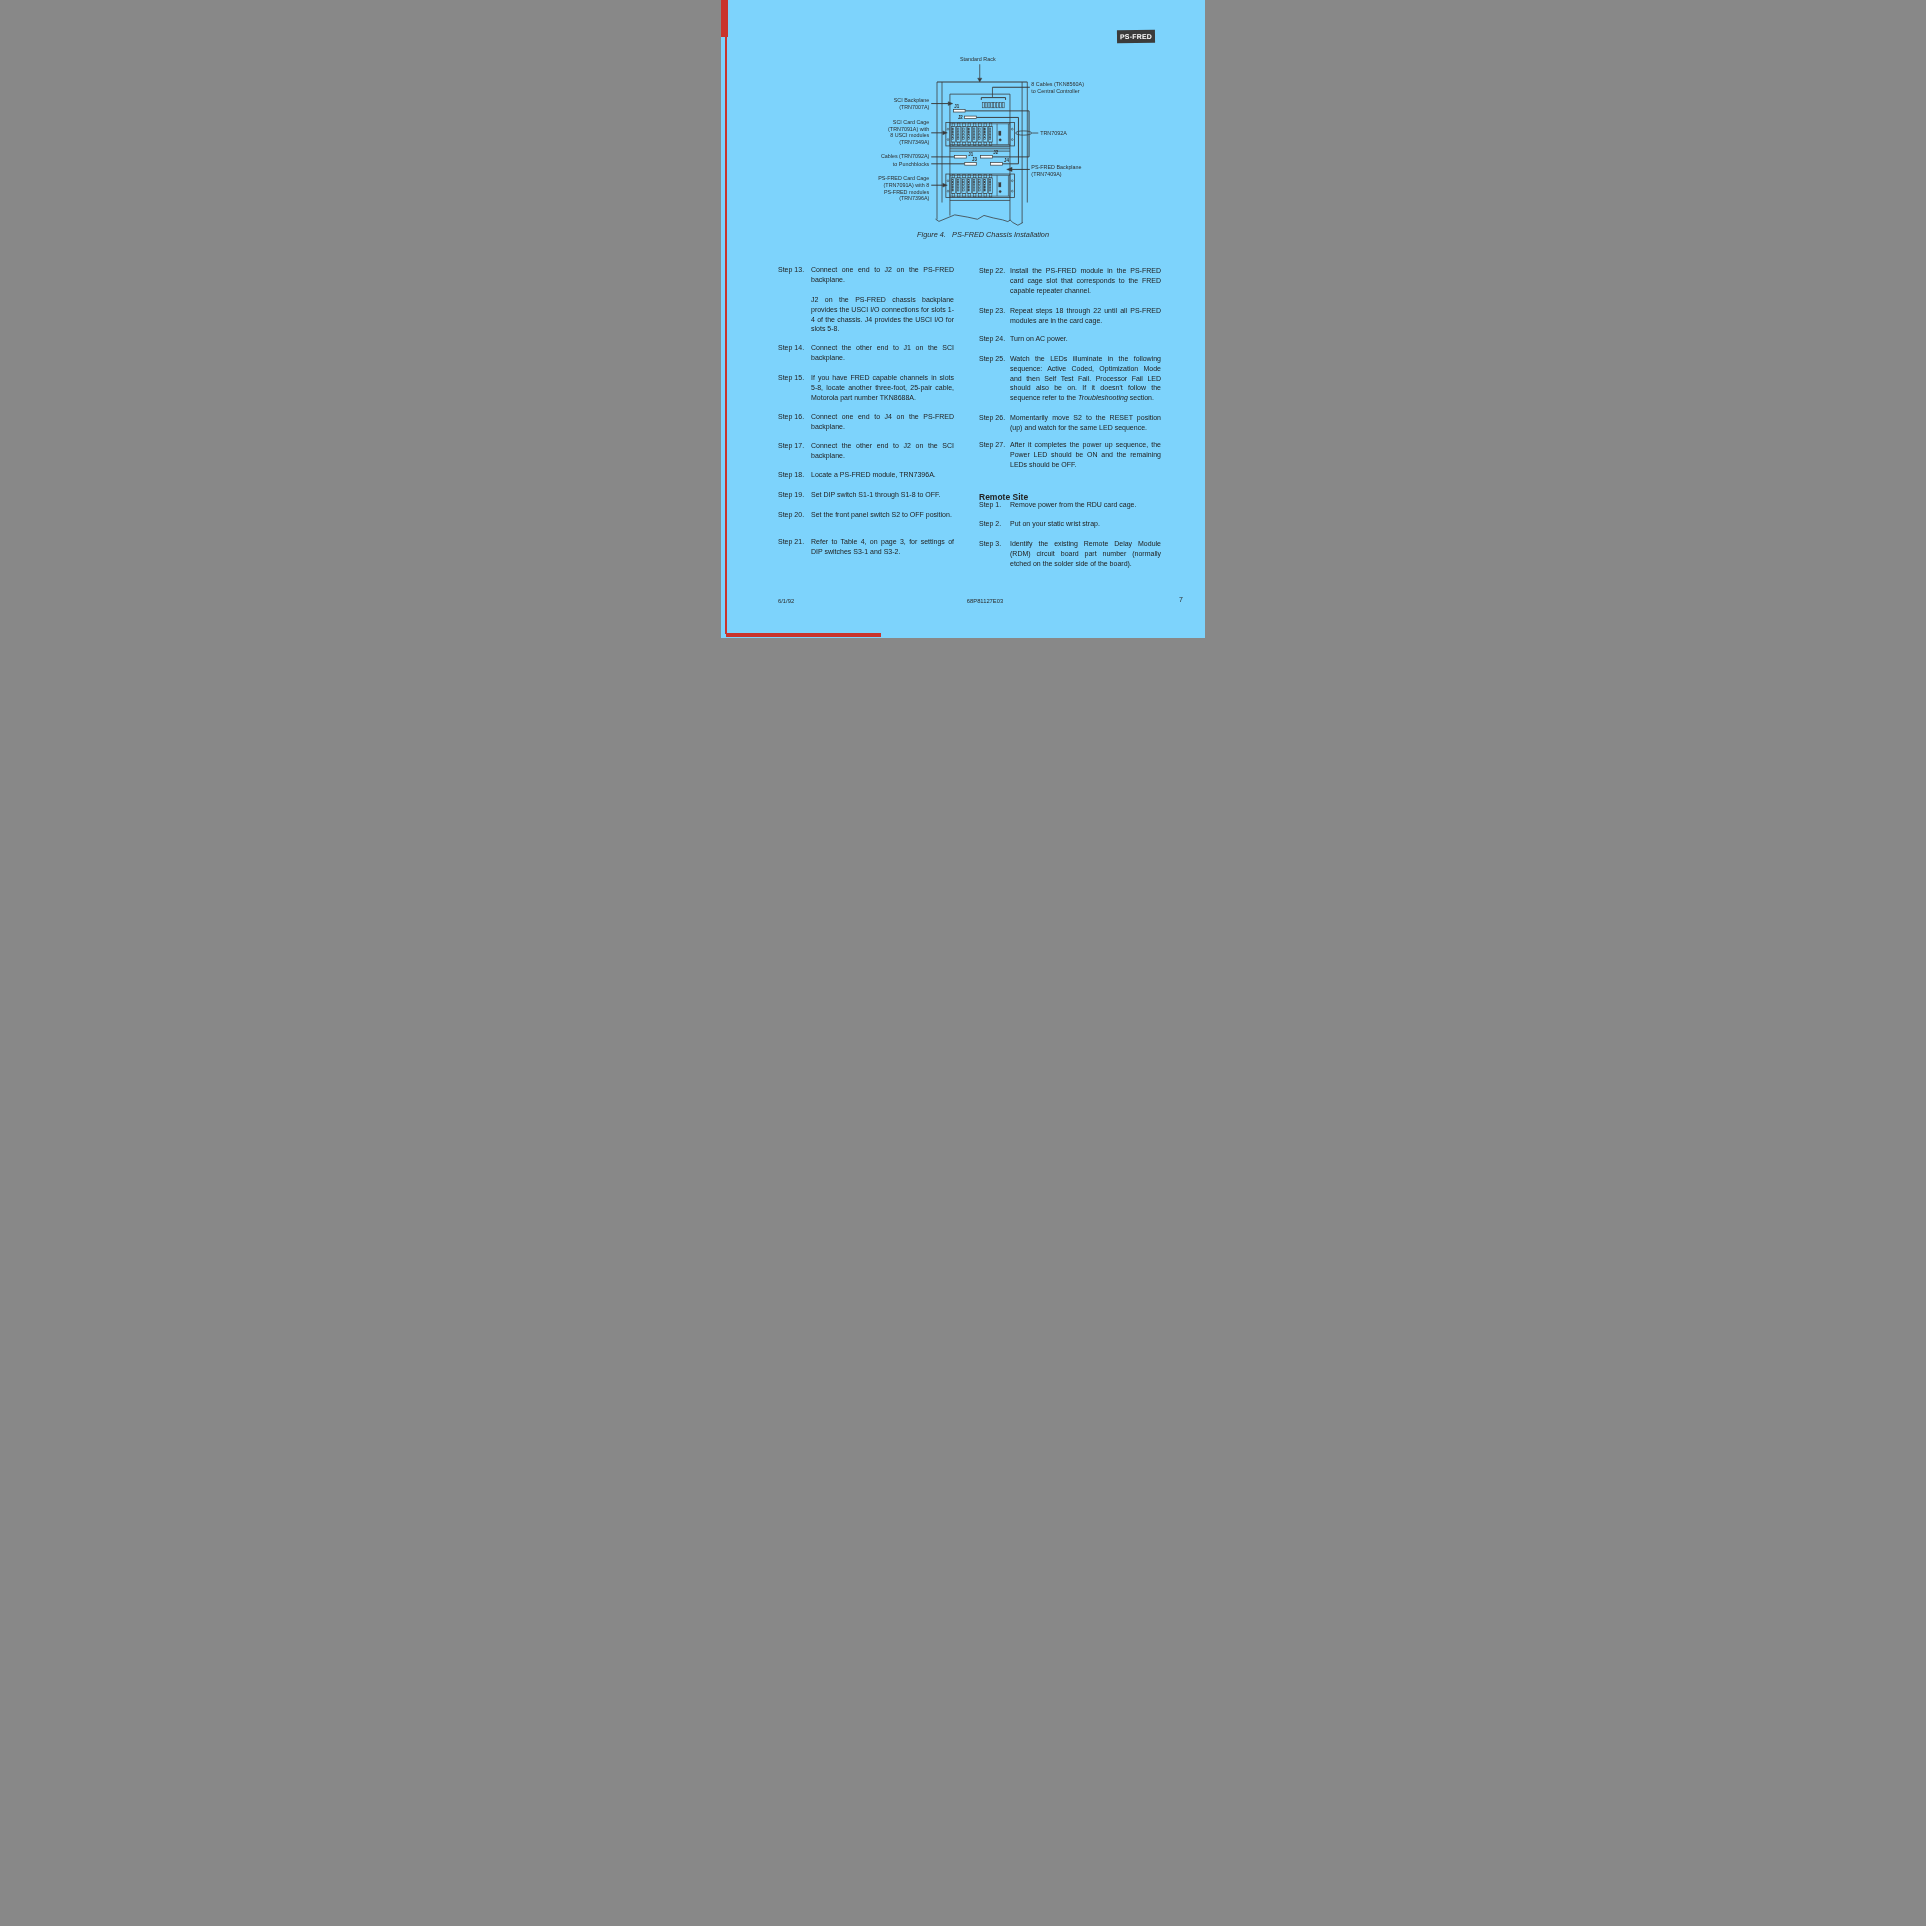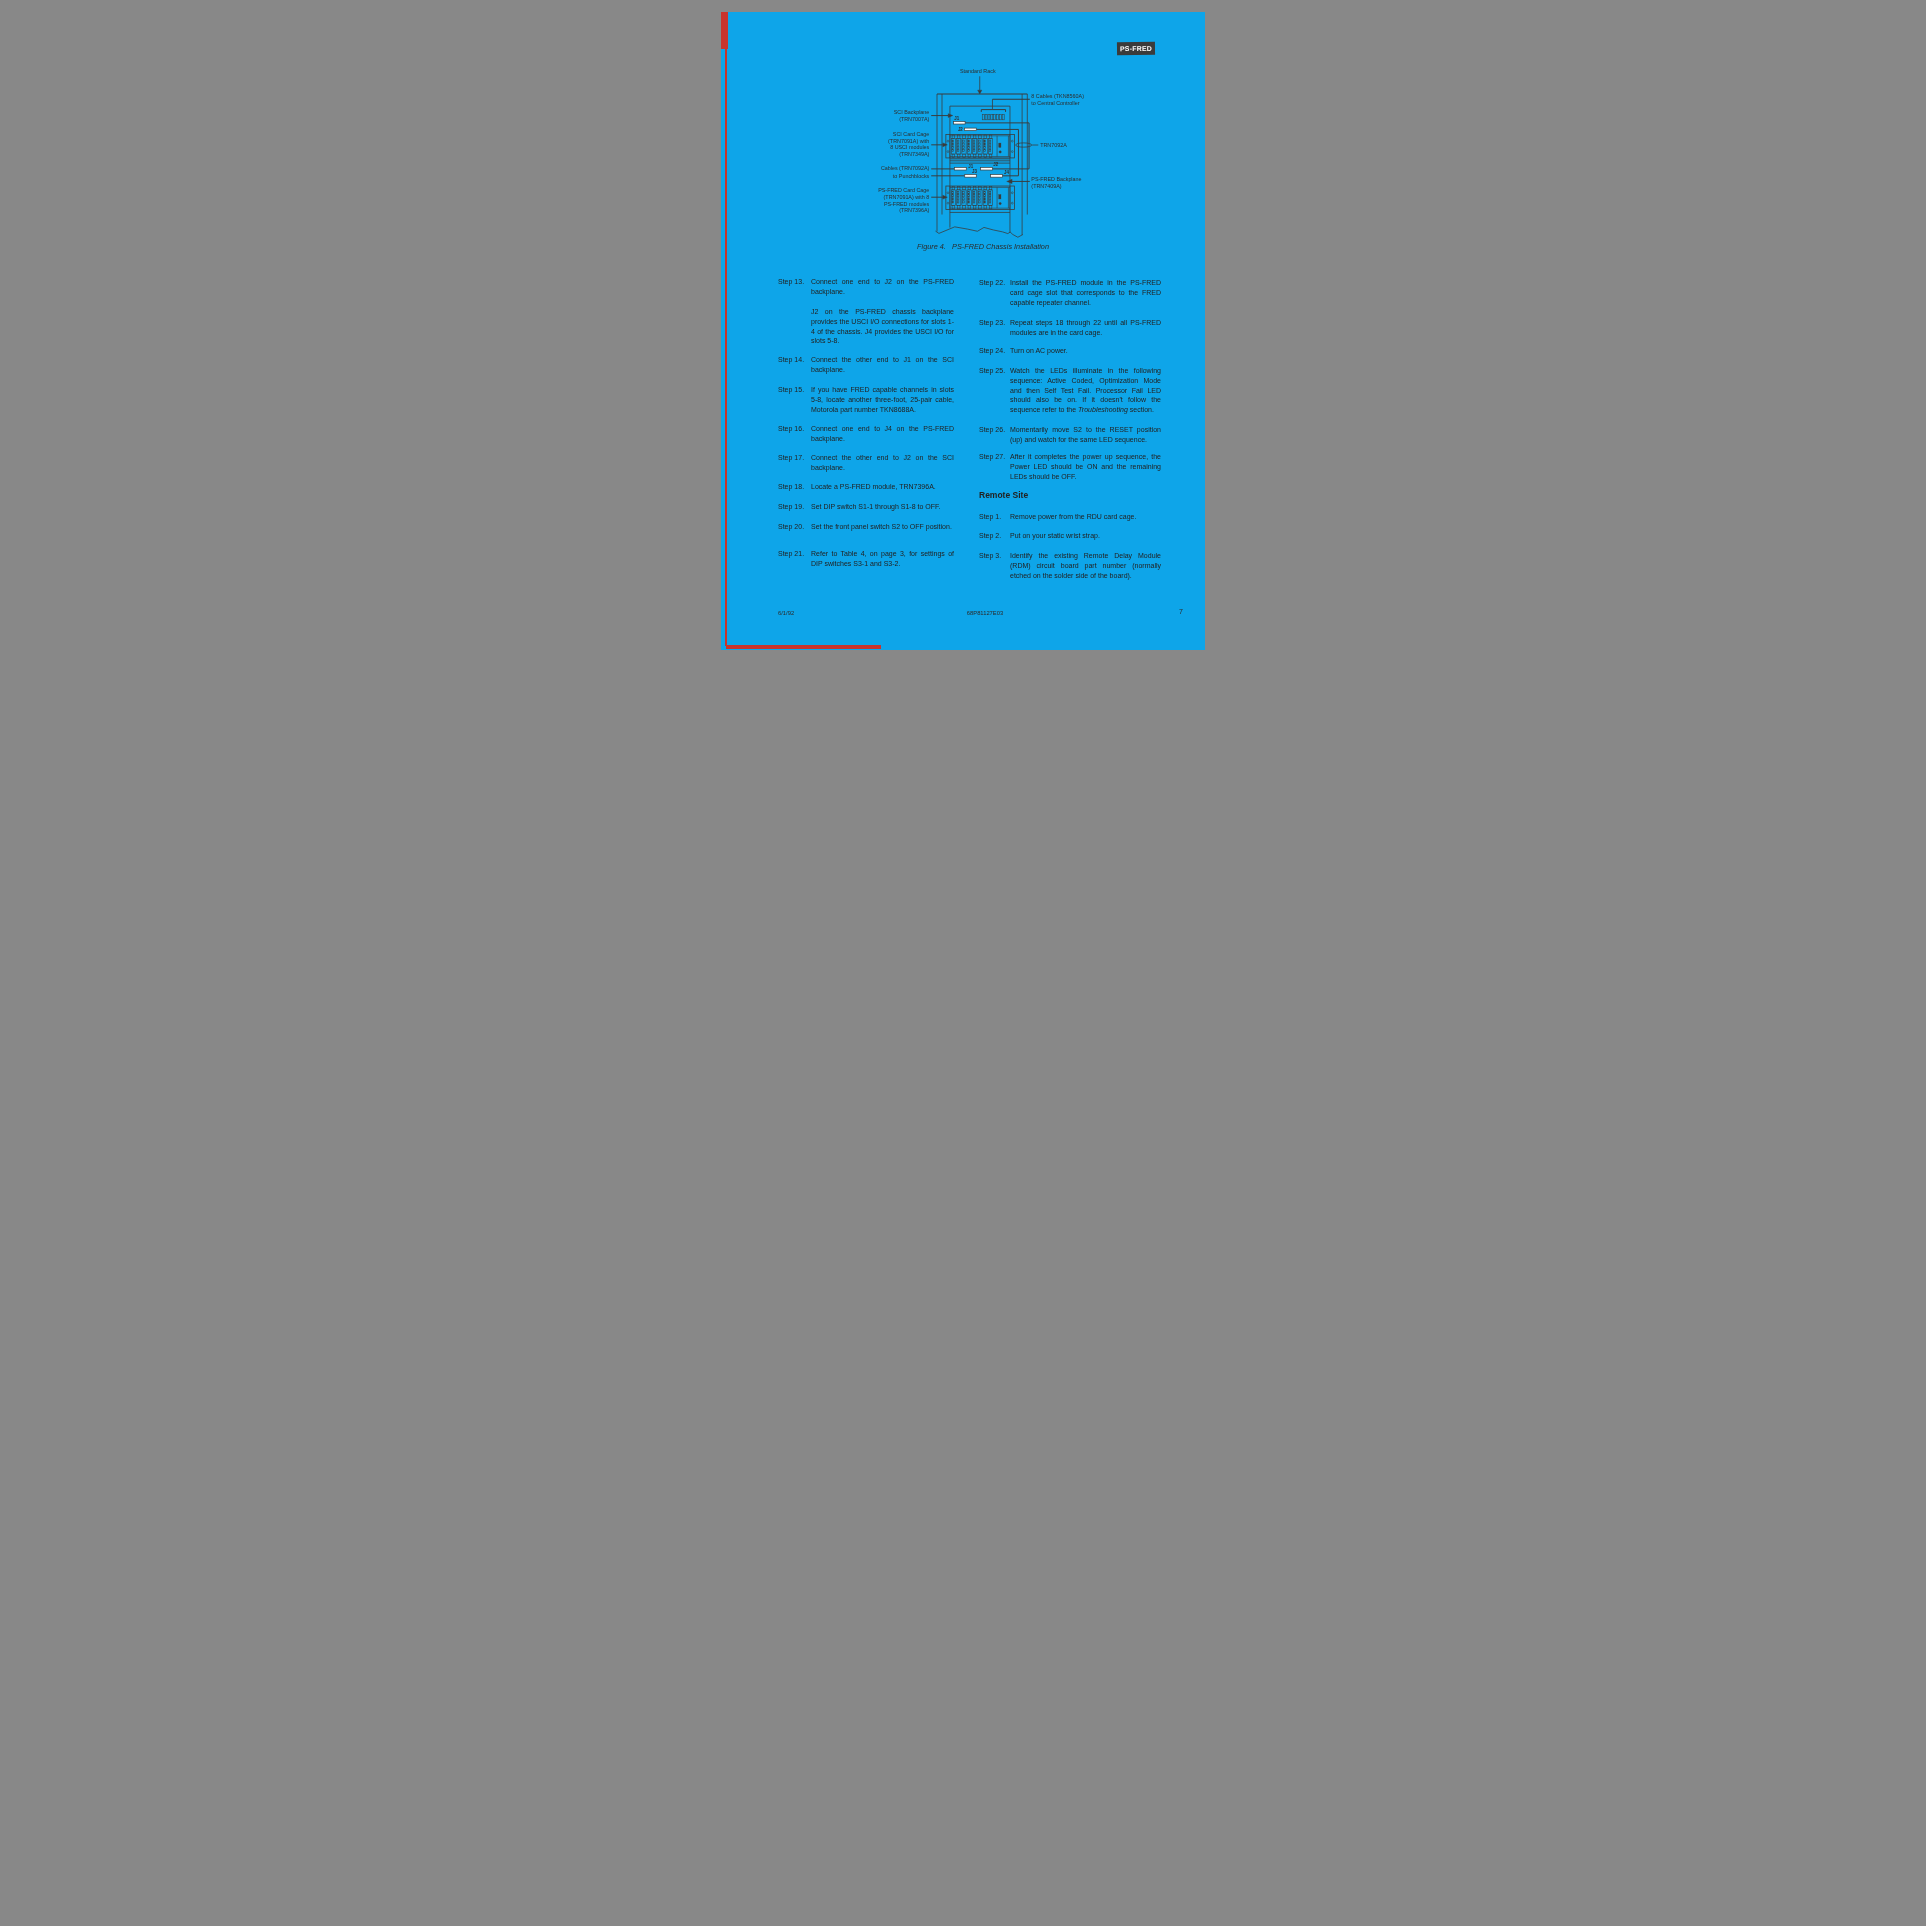--- a/index.html
+++ b/index.html
@@ -1,19 +1,19 @@
 <!DOCTYPE html>
 <html style="font-size:6.2px"><head>
 <meta charset="utf-8">
 <style>
   html,body{margin:0;padding:0;background:#888;}
   .page{
-    position:relative;width:484px;height:638px;background:#0ea5e9;
+    position:relative;width:484px;height:638px;background:#7dd3fc;
     font-family:"Liberation Sans", sans-serif;color:#222;overflow:hidden;
-    margin:12px auto;
+    margin:0 auto;
   }
   
   .red-corner{position:absolute;left:0;top:0;width:6.5px;height:37px;background:#c9342c;}
   .red-line{position:absolute;left:4.2px;top:0;width:1.5px;height:634px;background:#c9342c;}
   .red-bottombar{position:absolute;left:4.6px;top:633px;width:155px;height:4.2px;background:#c9342c;}
   
   .badge{
     position:absolute;left:396px;top:30px;width:38px;height:13px;background:#3b3b3b;
     color:#fff;display:flex;align-items:center;justify-content:center;
     font-weight:bold;font-size:7px;letter-spacing:0.2px;transform:rotate(-0.6deg);
@@ -247,21 +247,21 @@
   </div>
   <div class="step col-r" style="top:413px">
     <span class="lbl">Step 26.</span>
     <div class="txt">Momentarily move S2 to the RESET position (up) and watch for the same LED sequence.</div>
   </div>
   <div class="step col-r" style="top:440px">
     <span class="lbl">Step 27.</span>
     <div class="txt">After it completes the power up sequence, the Power LED should be ON and the remaining LEDs should be OFF.</div>
   </div>
 
-  <div class="heading" style="top:478px">Remote Site</div>
+  <div class="heading" style="top:492px">Remote Site</div>
 
   <div class="step col-r" style="top:500px">
     <span class="lbl">Step 1.</span>
     <div class="txt">Remove power from the RDU card cage.</div>
   </div>
   <div class="step col-r" style="top:519px">
     <span class="lbl">Step 2.</span>
     <div class="txt">Put on your static wrist strap.</div>
   </div>
   <div class="step col-r" style="top:539px">

